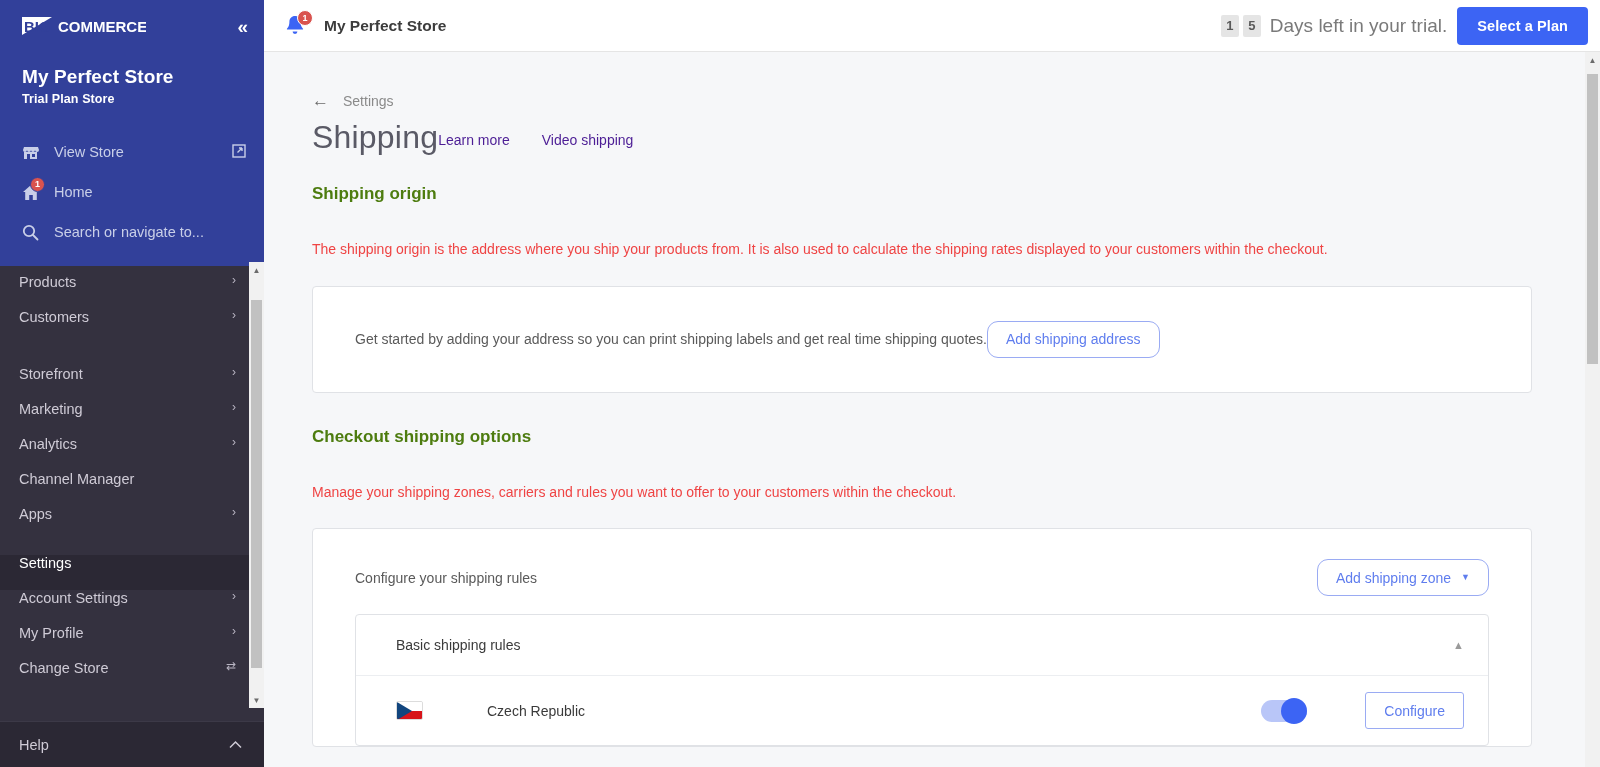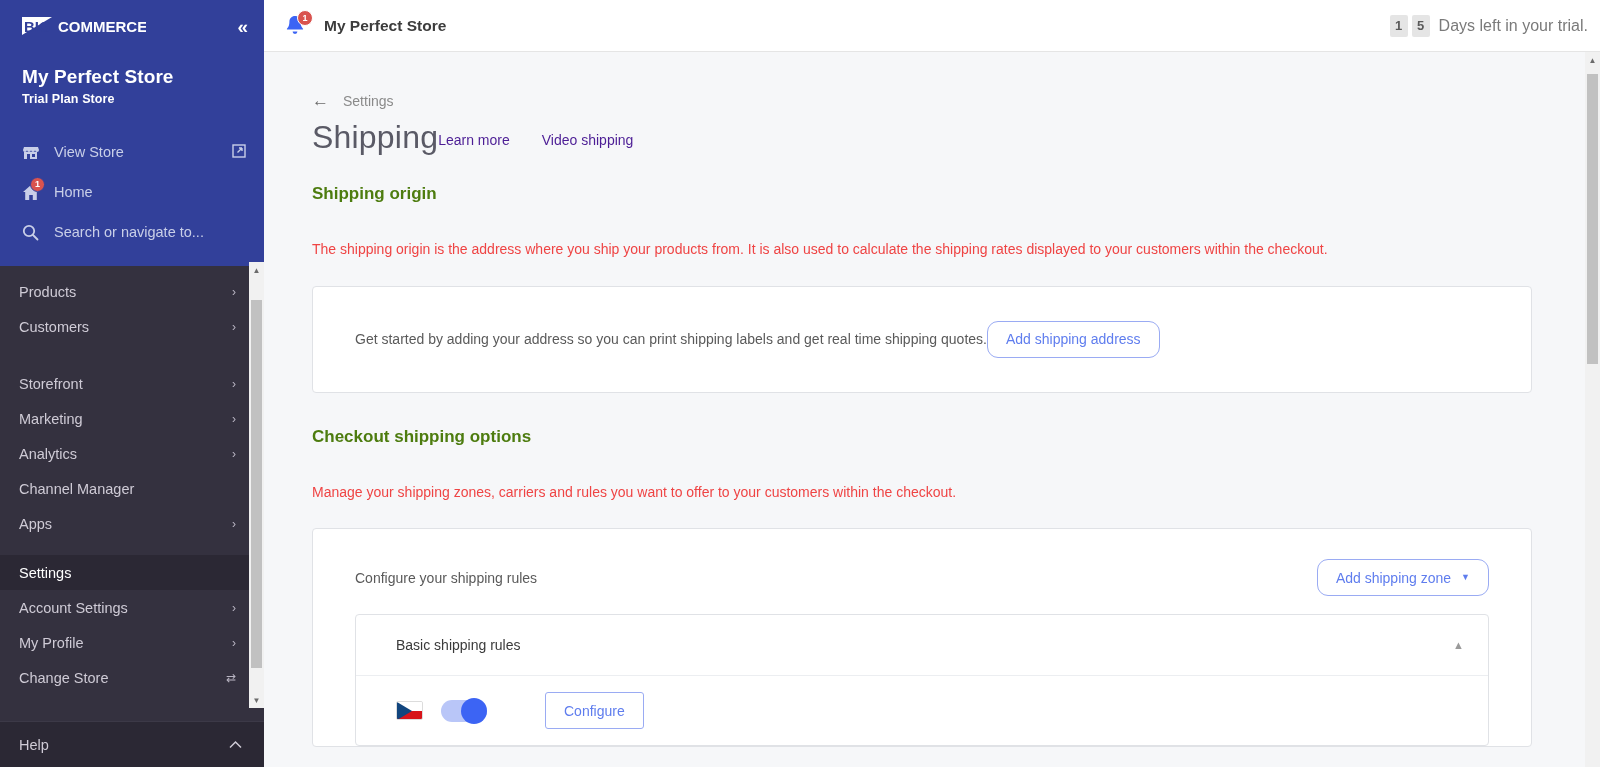--- a/index.html
+++ b/index.html
@@ -59,21 +59,21 @@
     display: flex; align-items: center; justify-content: center;
     border: 1.5px solid #32409a;
   }
 
   
   .sb-nav {
     flex: 1; background: #34313f; overflow: hidden;
     position: relative; padding-top: 8px;
   }
   .nav-item {
-    display: flex; align-items: center; justify-content: space-between;
+    display: flex; justify-content: space-between;
     height: 35px; padding: 0 28px 0 19px;
     color: #cfcbd6; font-size: 14.5px; cursor: pointer;
   }
   .nav-item.active { background: #2b2834; color: #ffffff; }
   .nav-item .chev { color: #b8b4c2; font-size: 12px; line-height: 1; }
   .nav-gap { height: 22px; }
   .nav-gap-sm { height: 14px; }
 
   .sb-help {
     height: 46px; background: #2b2834;
@@ -121,21 +121,21 @@
   }
   .topbar-title { font-size: 15.5px; color: #3c3c3c; font-weight: 700; }
   .topbar-right { display: flex; align-items: center; gap: 10px; }
   .trial { display: flex; align-items: center; gap: 9px; }
   .digits { display: flex; gap: 4px; }
   .digit {
     background: #e5e5e5; color: #5a5a5a; font-size: 13px; font-weight: 700;
     width: 18px; height: 22px; display: flex; align-items: center; justify-content: center;
     border-radius: 2px;
   }
-  .trial-text { color: #7a7a7a; font-size: 16px; }
+  .trial-text { color: #7a7a7a; font-size: 19px; }
   .plan-btn {
     background: #3c64f4; color: #ffffff; font-size: 14.5px; font-weight: 700;
     border: none; border-radius: 4px; padding: 0 20px; height: 38px;
     cursor: pointer; letter-spacing: .1px;
   }
 
   .content {
     flex: 1; background: #f6f7f9; overflow: hidden; position: relative;
     padding: 0 0 0 0;
   }
@@ -378,20 +378,21 @@
         <div class="topbar-title">My Perfect Store</div>
       </div>
       <div class="topbar-right">
         <div class="trial">
           <div class="digits">
             <span class="digit">1</span>
             <span class="digit">5</span>
           </div>
           <span class="trial-text">Days left in your trial.</span>
         </div>
+        <button class="plan-btn">Select a Plan</button>
       </div>
     </header>
 
     <section class="content">
       <div class="content-inner">
 
         <div class="breadcrumb">
           <span class="back-arrow">←</span>
           <span>Settings</span>
         </div>
@@ -430,20 +431,21 @@
             <div class="inner-head">
               <span>Basic shipping rules</span>
               <span class="chev-up">▲</span>
             </div>
             <div class="zone-row">
               <span class="flag">
                 <span class="white"></span>
                   <span class="red"></span>
                   <span class="blue"></span>
               </span>
+              <span class="zone-name">Czech Republic</span>
               <span class="toggle">
                   <span class="knob"></span>
                 </span>
               <button class="btn-configure">Configure</button>
             </div>
           </div>
         </div>
 
       </div>
     </section>

